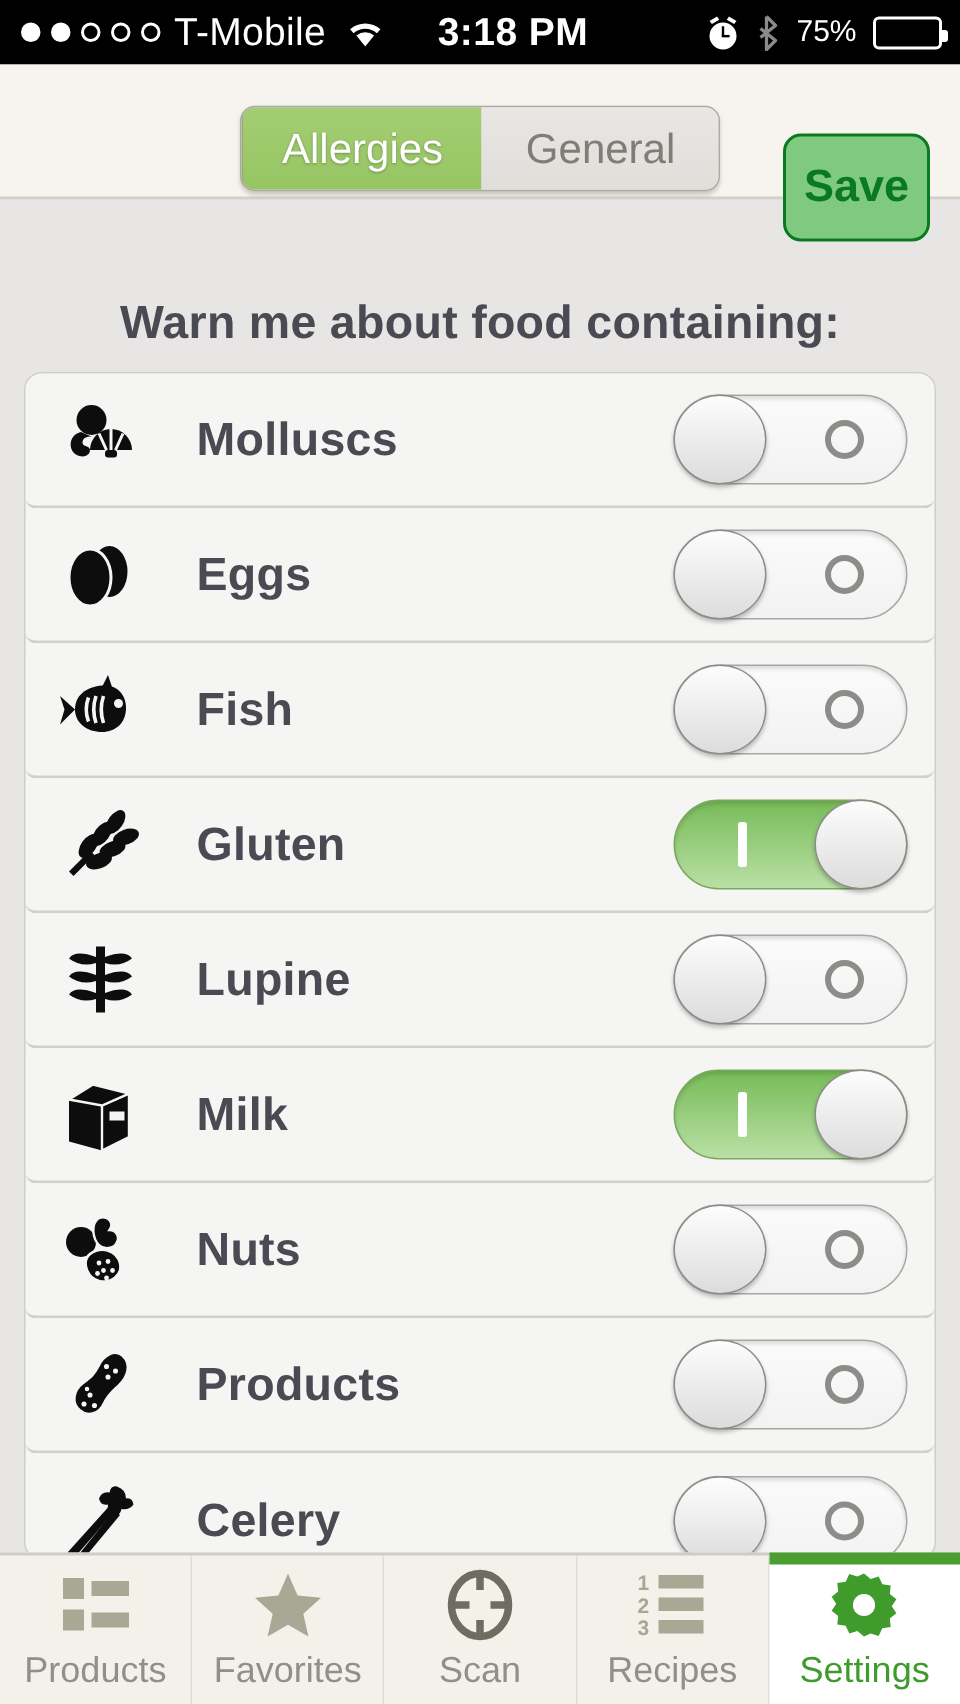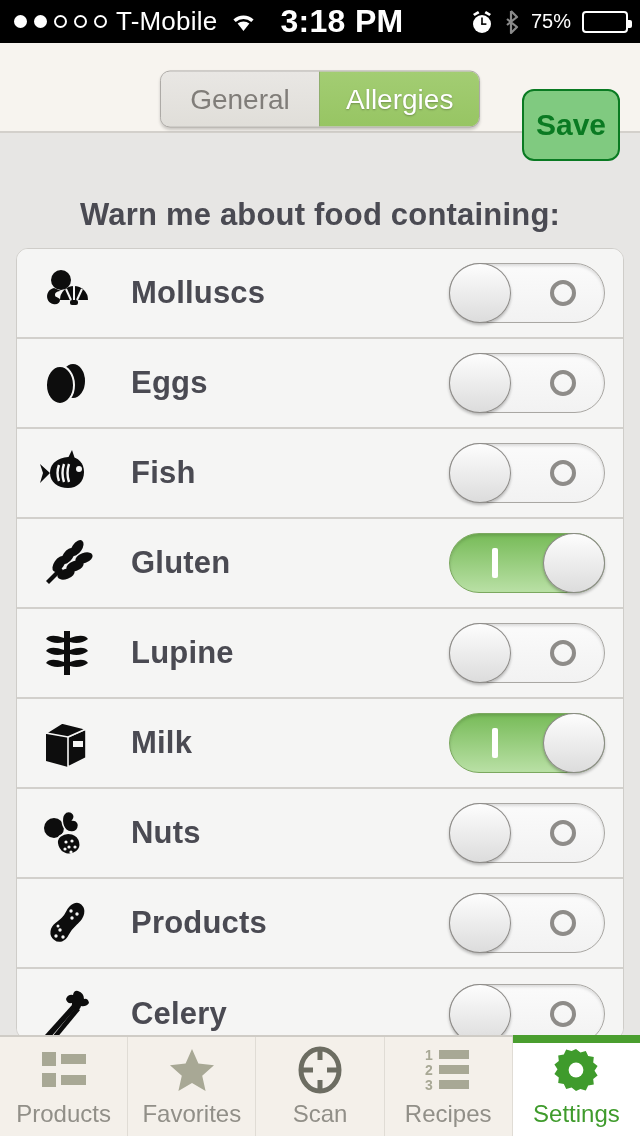--- a/index.html
+++ b/index.html
@@ -19,21 +19,21 @@
   }
   .sb-left{ display:flex; align-items:center; gap:9px; padding-left:14px; }
   .dots{ display:flex; align-items:center; gap:7px; }
   .dot{ width:13px; height:13px; border-radius:50%; border:2px solid #fff; }
   .dot.filled{ background:#fff; }
   .carrier{ font-size:26px; letter-spacing:.2px; }
   .wifi{ position:relative; width:27px; height:20px; margin-left:4px; }
   .wifi svg{ display:block; }
   .sb-center{
     position:absolute; left:0; right:0; text-align:center;
-    font-size:32px; font-weight:700; letter-spacing:.3px;padding-left:44px;
+    font-size:26px; font-weight:700; letter-spacing:.3px;padding-left:44px;
   }
   .sb-right{ margin-left:auto; display:flex; align-items:center; gap:11px; padding-right:12px; }
   .alarm svg, .bt svg{ display:block; }
   .batt-pct{ font-size:20px; font-weight:400; }
   .battery{ width:46px; height:22px; border:2px solid #fff; border-radius:4px; position:relative; padding:2px; }
   .battery::after{ content:""; position:absolute; right:-6px; top:7px; width:4px; height:8px; background:#fff; border-radius:0 2px 2px 0; }
   .battery-fill{ height:100%; background:#fff; border-radius:1px; }
 
   
   .navbar{
@@ -77,20 +77,21 @@
   .list{
     position:absolute; left:16px; top:248px; width:608px;
     background:#f5f5f4; border:1px solid #cfcdc9;
     border-radius:12px; overflow:hidden;
     height:792px;
   }
   .row{
     height:90px; display:flex; align-items:center;
     border-bottom:2px solid #d2d0cc; position:relative;
     background:#f5f5f4;
+    border-radius:7px;
   }
   .row:last-child{ border-bottom:none; }
   .row-icon{
     width:100px; display:flex; align-items:center; justify-content:center;
     flex:0 0 100px;
   }
   .row-icon svg{ display:block; }
   .row-label{
     font-size:31px; font-weight:700; color:#4a4a52;
     flex:1; padding-left:14px; letter-spacing:.2px;
@@ -181,22 +182,22 @@
     </span>
     <span class="batt-pct">75%</span>
     <span class="battery">
       <span class="battery-fill" style="width:75%"></span>
     </span>
   </div>
 </div>
 
 <div class="navbar">
   <div class="segmented">
+    <div class="seg active">Allergies</div>
     <div class="seg inactive">General</div>
-    <div class="seg active">Allergies</div>
   </div>
   <div class="save-btn">Save</div>
 </div>
 
 <div class="heading">Warn me about food containing:</div>
 
 <div class="list">
 
   <div class="row">
     <div class="row-icon">

